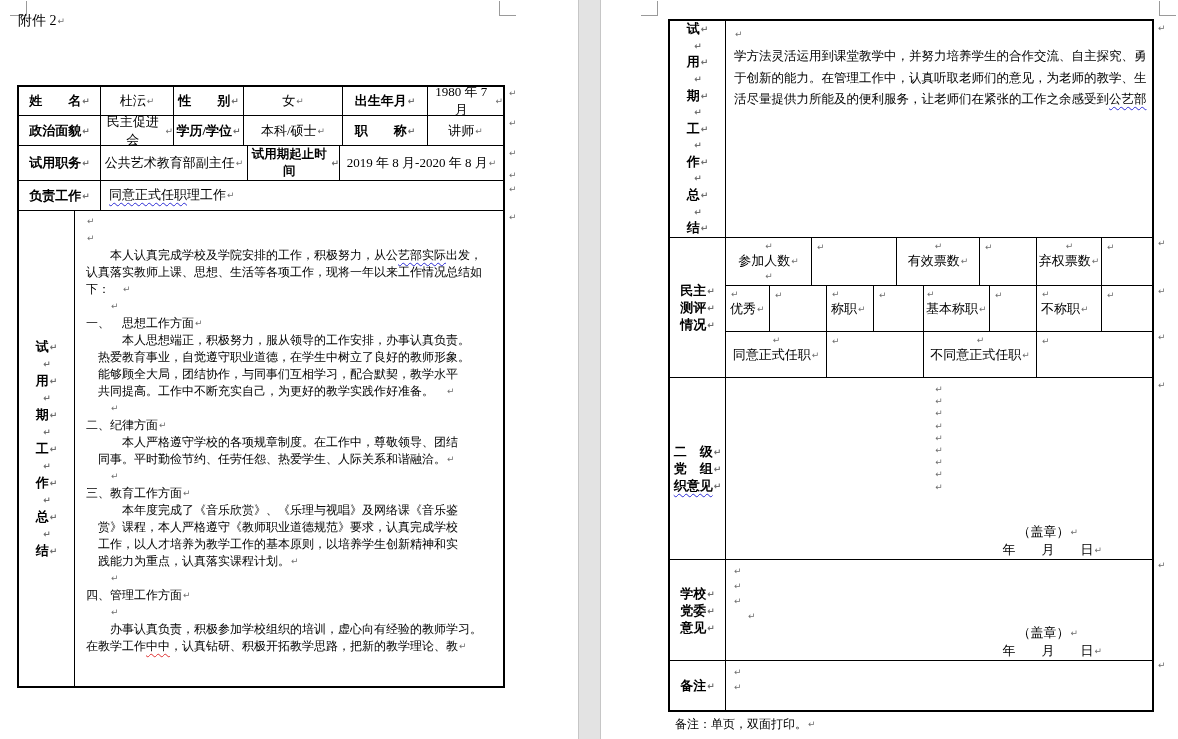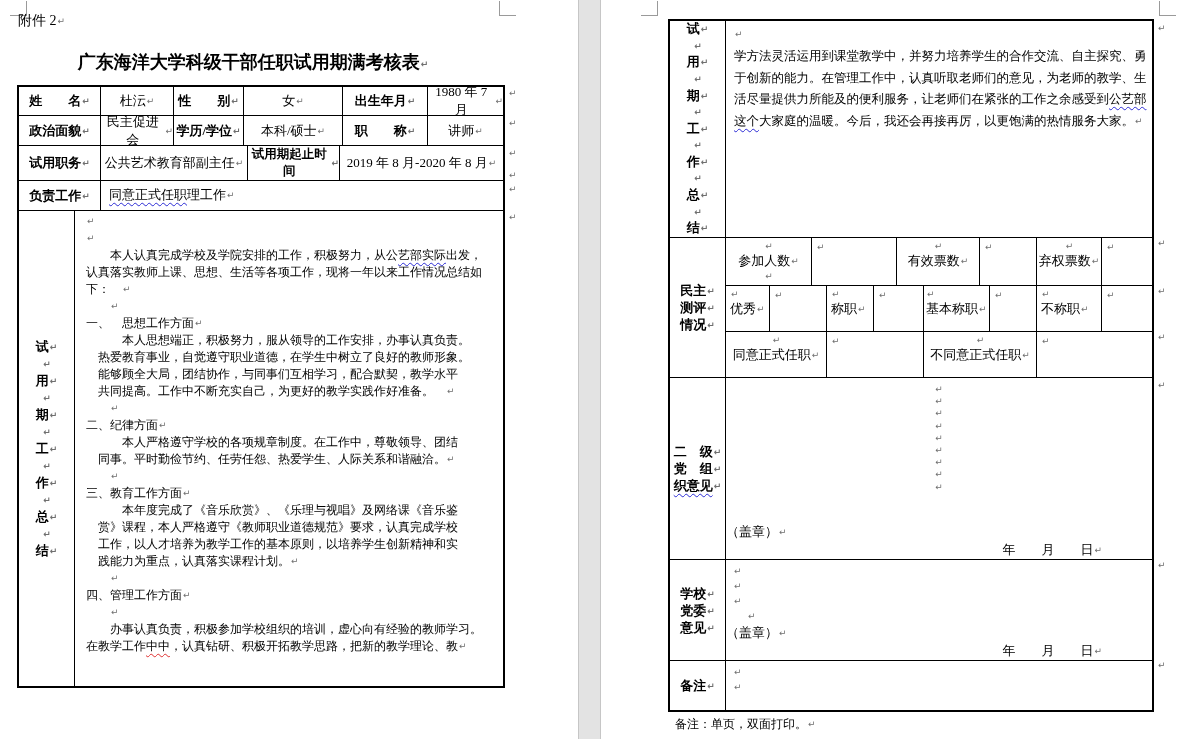--- a/index.html
+++ b/index.html
@@ -55,38 +55,37 @@
   .acol{display:flex;flex-direction:column;flex:1;min-width:0}
   .acell{display:flex;flex-direction:column;align-items:center;text-align:center;padding-top:1px}
   .acell .aline{line-height:14px;height:14px;white-space:pre}
   .acell .albl{line-height:16px;white-space:pre}
   .bcell{align-items:flex-start;text-align:left;padding-left:4px}
   .vcell{padding:1px 0 0 4px}
 
   .opcol{display:flex;flex-direction:column;flex:1;box-sizing:border-box;min-width:0}
   .pmstack{text-align:center;padding-top:5px}
   .pmstack .pm{display:block;line-height:12.2px;height:12.2px;margin:0}
-  .sealline{padding-right:74px;line-height:17px;white-space:pre}
+  .sealline{text-align:right;padding-right:74px;line-height:17px;white-space:pre}
   .dateline{text-align:right;padding-right:50px;line-height:17px;white-space:pre}
   .leftpms{padding:4px 0 0 8px}
   .leftpms .pm{display:block;line-height:15px;height:15px;margin:0}
   .leftpms .ind{padding-left:14px}
 
   #footer-note{position:absolute;left:74px;top:716px;font-size:12px;white-space:pre}
 </style>
 </head>
 <body>
 
 <div class="page" id="left-page">
   <div class="corner tl" style="left:10px;top:1px"></div>
   <div class="corner tr" style="left:499px;top:1px"></div>
 
   <div id="attach"><span>附件 2</span><span class="pm">↵</span></div>
 
-  <div id="ltitle"><span>广东海洋大学科级干部任职试用期满考核表</span><span class="pm">↵</span></div>
 
   <div class="tbl" id="left-table">
 
     <div class="trow" style="height:28px">
       <div class="tcell cc lb" style="width:81px">
           <span>姓　　名</span>
           <span class="pm">↵</span>
         </div>
       <div class="tcell cc" style="width:73px">
           <span>杜沄</span>
@@ -243,21 +242,20 @@
           <div class="tline"><span class="pm">↵</span></div>
           <div class="tline">总<span class="pm">↵</span></div>
           <div class="tline"><span class="pm">↵</span></div>
           <div class="tline">结<span class="pm">↵</span></div>
         </div>
       <div class="tcell textblock" style="flex:1" id="right-summary-text">
           <div class="tline"><span class="pm">↵</span></div>
           <div class="tline">学方法灵活运用到课堂教学中，并努力培养学生的合作交流、自主探究、勇</div>
           <div class="tline">于创新的能力。在管理工作中，认真听取老师们的意见，为老师的教学、生</div>
           <div class="tline">活尽量提供力所能及的便利服务，让老师们在紧张的工作之余感受到<span class="wavy-blue">公艺部</span></div>
-          <div class="tline"><span class="wavy-blue">这个</span>大家庭的温暖。今后，我还会再接再厉，以更饱满的热情服务大家。<span class="pm">↵</span></div>
         </div>
     </div>
 
     <div class="trow" style="height:140px">
       <div class="tcell vlabel" style="width:55px">
           <div class="tline">民主<span class="pm">↵</span></div>
           <div class="tline">测评<span class="pm">↵</span></div>
           <div class="tline">情况<span class="pm">↵</span></div>
         </div>
       <div class="acol" style="border-left:1px solid #000">

